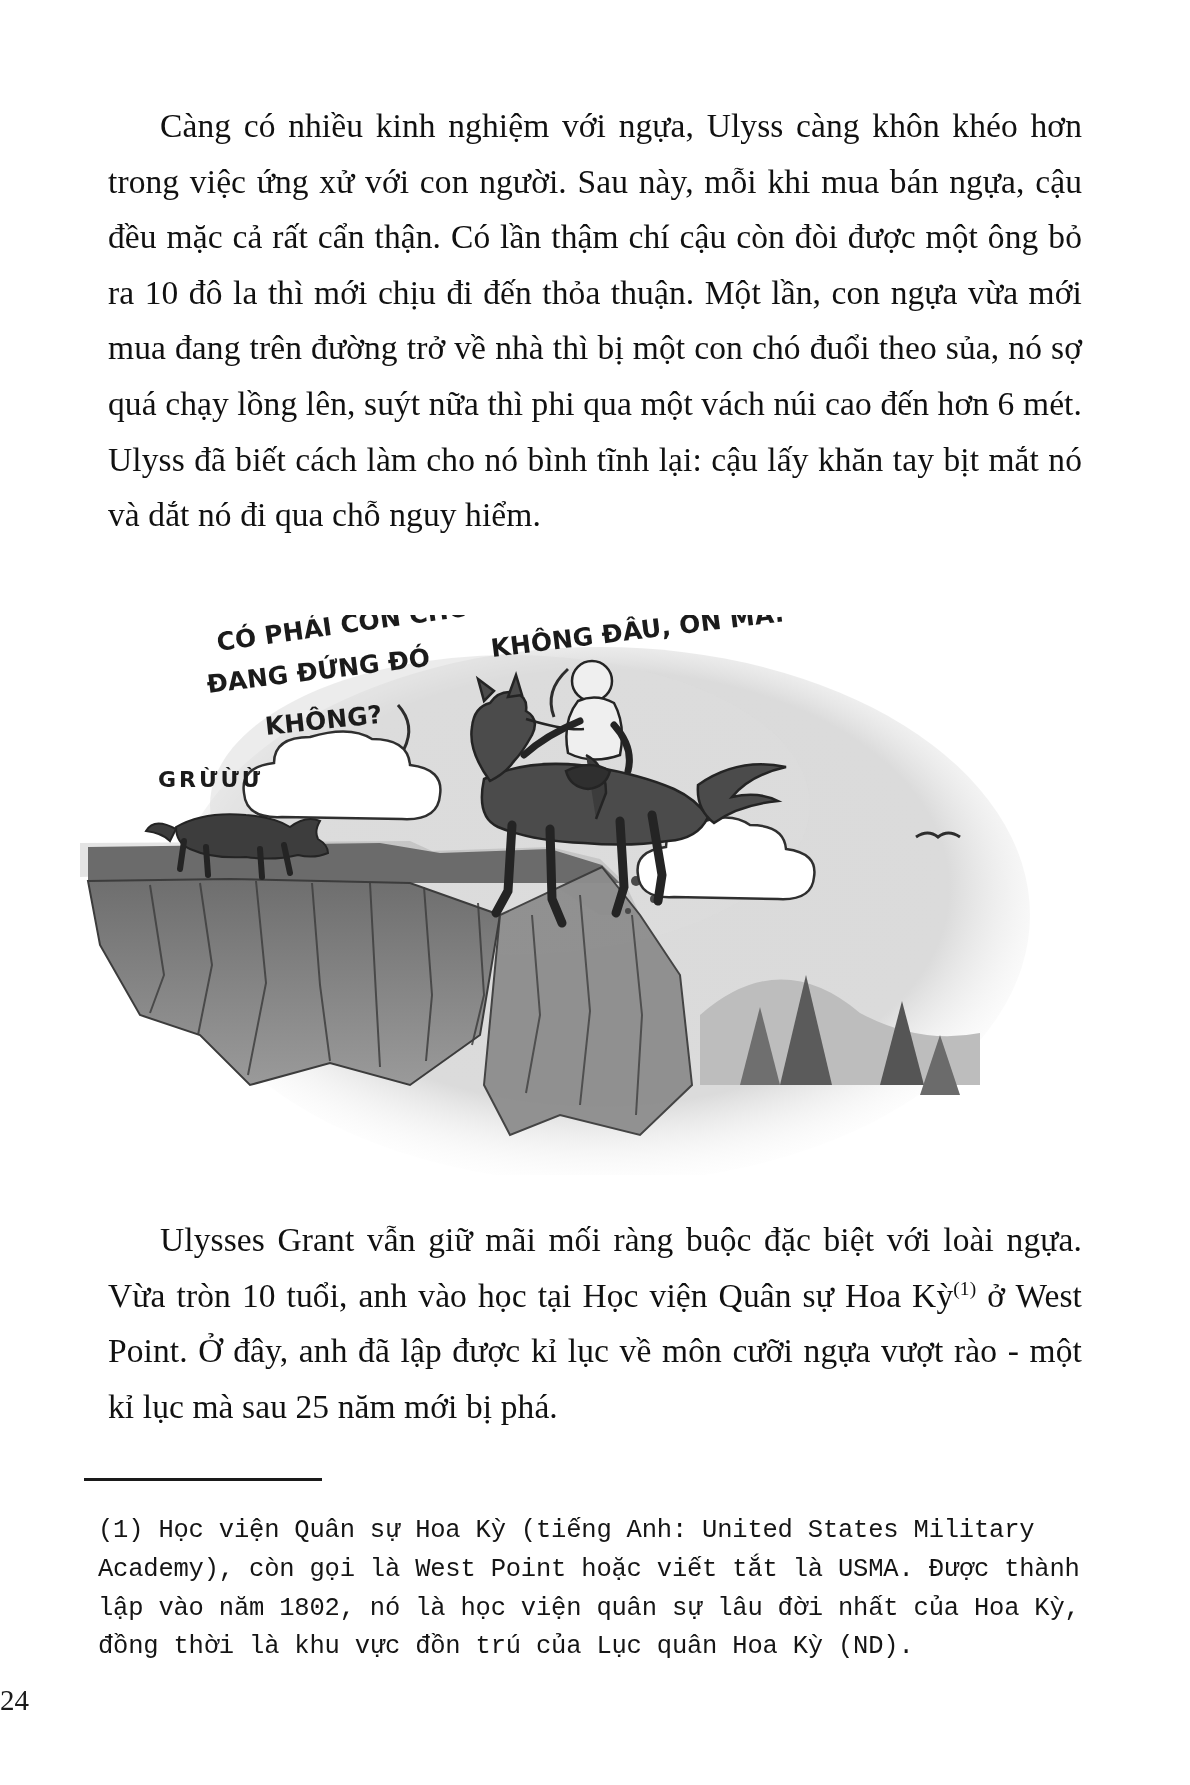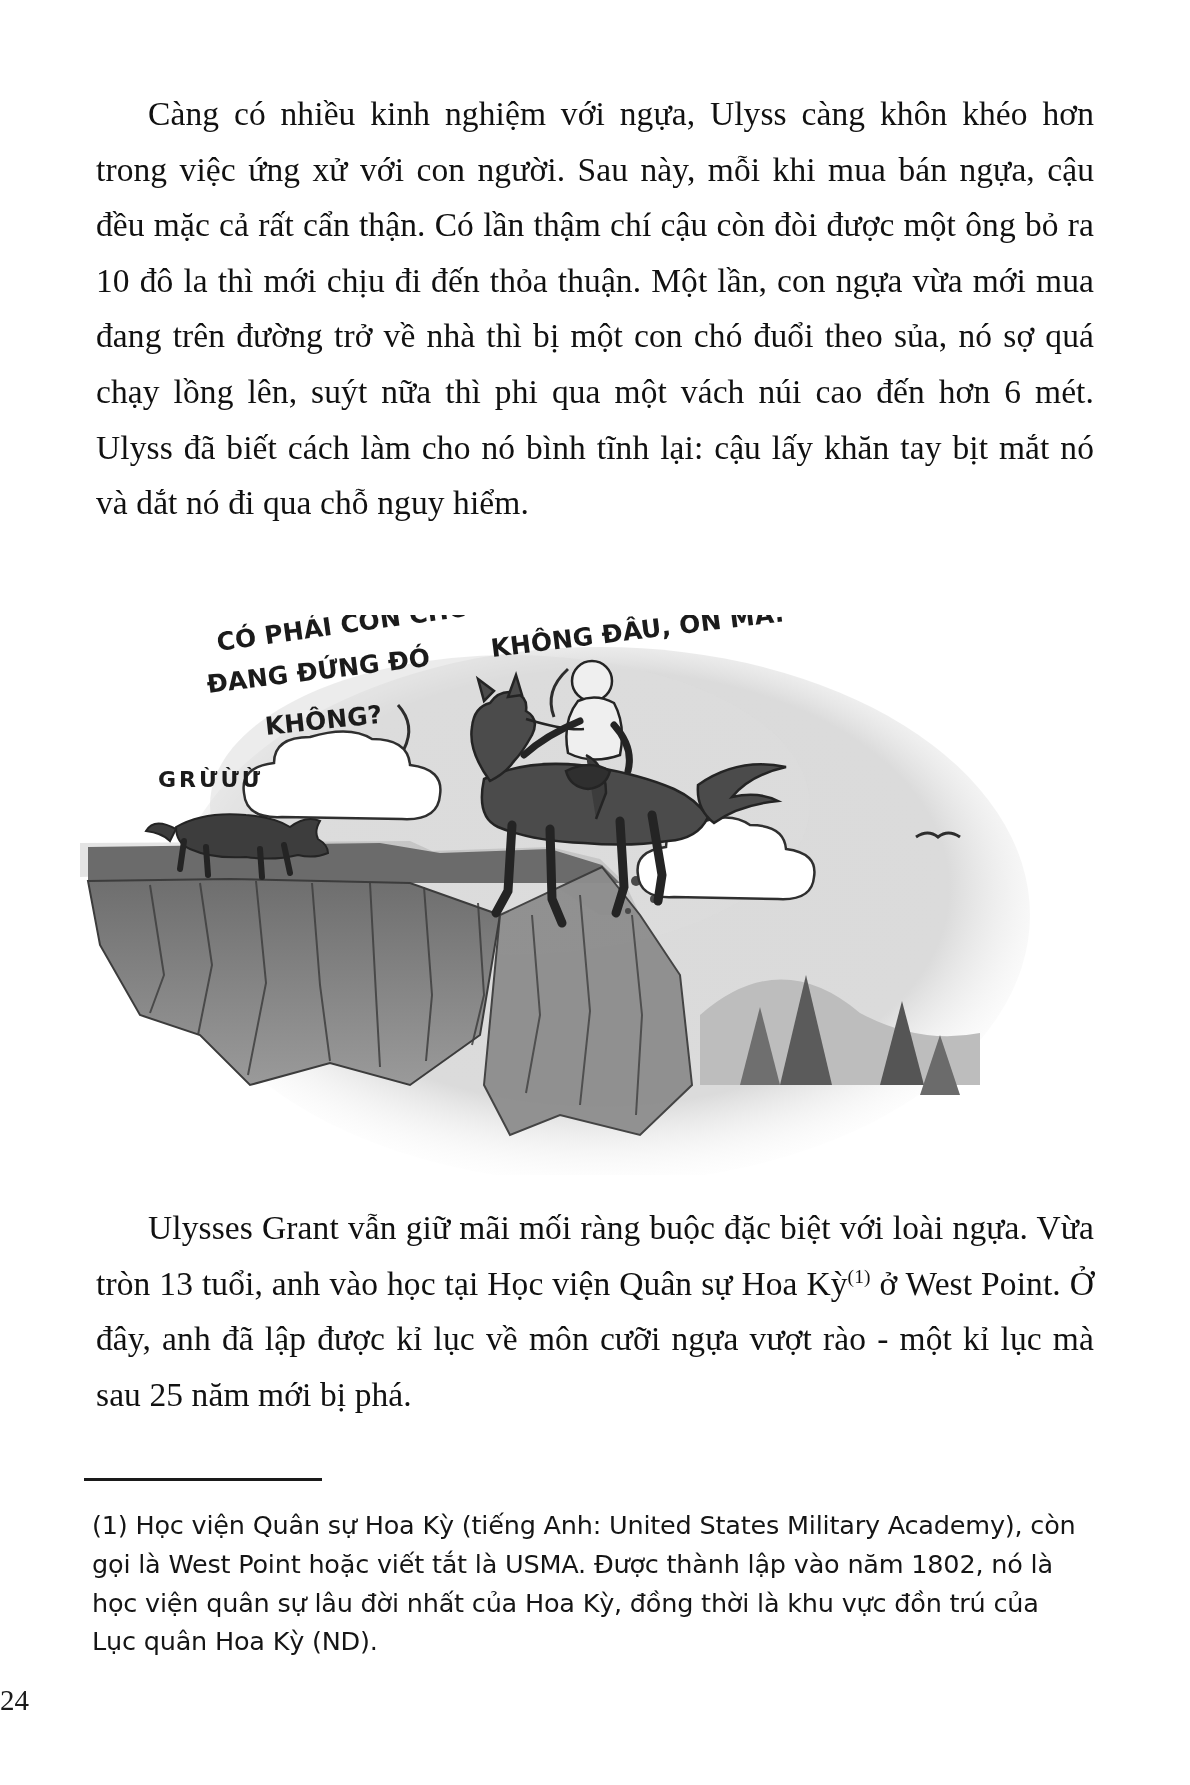--- a/index.html
+++ b/index.html
@@ -28,21 +28,21 @@
     left: 96px;
     width: 998px;
     font-size: 33.5px;
     line-height: 1.66;
     text-align: justify;
     text-justify: inter-word;
     color: #111;
     letter-spacing: 0.1px;
   }
   .body-text p {
-    margin: 0;
+    margin: 12px;
     text-indent: 52px;
   }
   #para-top { top: 86px; }
   #para-bottom { top: 1200px; }
 
   
   .illustration {
     position: absolute;
     left: 80px;
     top: 615px;
@@ -73,21 +73,21 @@
     position: absolute;
     left: 84px;
     top: 1498px;
     width: 1010px;
     font-family: "DejaVu Sans", sans-serif;
     font-size: 25.5px;
     line-height: 1.52;
     color: #151515;
     letter-spacing: -0.2px;
   }
-  .footnote p { margin: 8px; }
+  .footnote p { margin: 14px; font-family: Liberation Mono, monospace; }
 
   .page-number {
     position: absolute;
     left: 0;
     top: 1684px;
     width: 1190px;
     text-align: left;
     font-family: "Liberation Serif", serif;
     font-size: 29px;
     color: #1a1a1a;
@@ -207,21 +207,21 @@
 
         <path d="M446 104 q40 12 58 10" fill="none" stroke="#242424" stroke-width="2.5"></path>
 
         <path d="M486 156 q24 -12 44 0 q-4 16 -22 18 q-18 -2 -22 -18 Z" fill="#2f2f2f"></path>
       </g>
     </svg>
   </div>
 
   <div class="body-text" id="para-bottom">
     <p>
-      <span>Ulysses Grant vẫn giữ mãi mối ràng buộc đặc biệt với loài ngựa. Vừa tròn 13 tuổi, anh vào học tại Học viện Quân sự Hoa Kỳ</span><sup class="fn">(1)</sup><span> ở West Point. Ở đây, anh đã lập được kỉ lục về môn cưỡi ngựa vượt rào - một kỉ lục mà sau 25 năm mới bị phá.</span>
+      <span>Ulysses Grant vẫn giữ mãi mối ràng buộc đặc biệt với loài ngựa. Vừa tròn 10 tuổi, anh vào học tại Học viện Quân sự Hoa Kỳ</span><sup class="fn">(1)</sup><span> ở West Point. Ở đây, anh đã lập được kỉ lục về môn cưỡi ngựa vượt rào - một kỉ lục mà sau 25 năm mới bị phá.</span>
     </p>
   </div>
 
   <div class="footnote-rule"></div>
 
   <div class="footnote">
     <p>(1) Học viện Quân sự Hoa Kỳ (tiếng Anh: United States Military Academy), còn gọi là West Point hoặc viết tắt là USMA. Được thành lập vào năm 1802, nó là học viện quân sự lâu đời nhất của Hoa Kỳ, đồng thời là khu vực đồn trú của Lục quân Hoa Kỳ (ND).</p>
   </div>
 
   <div class="page-number">24</div>

